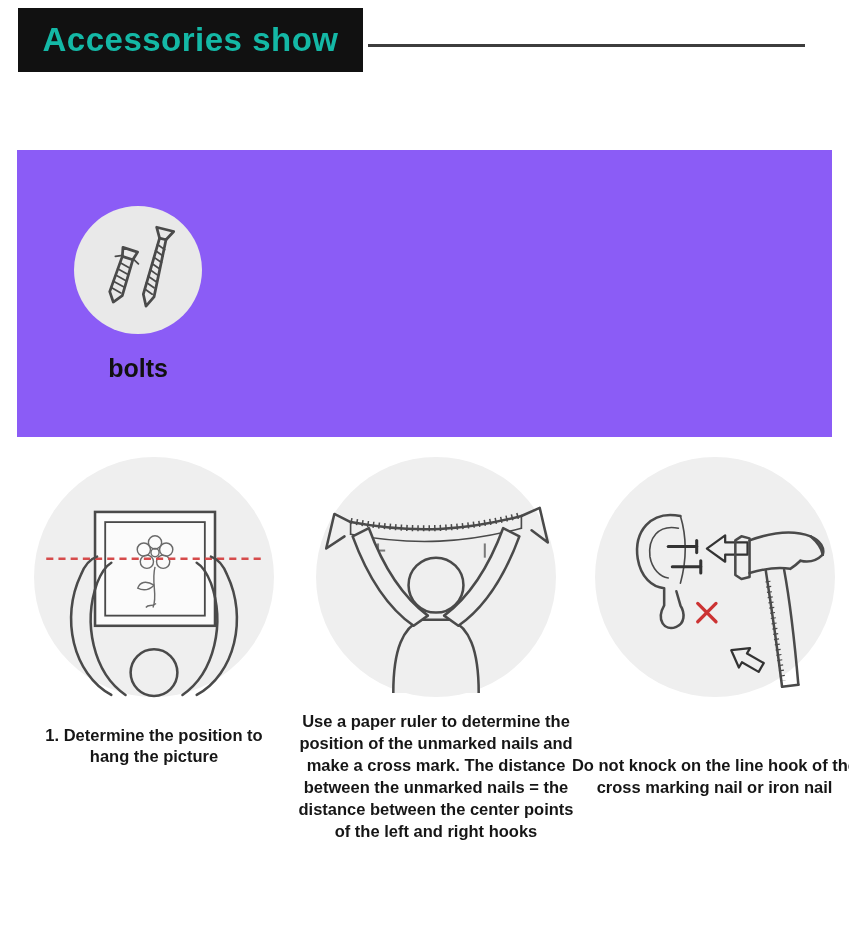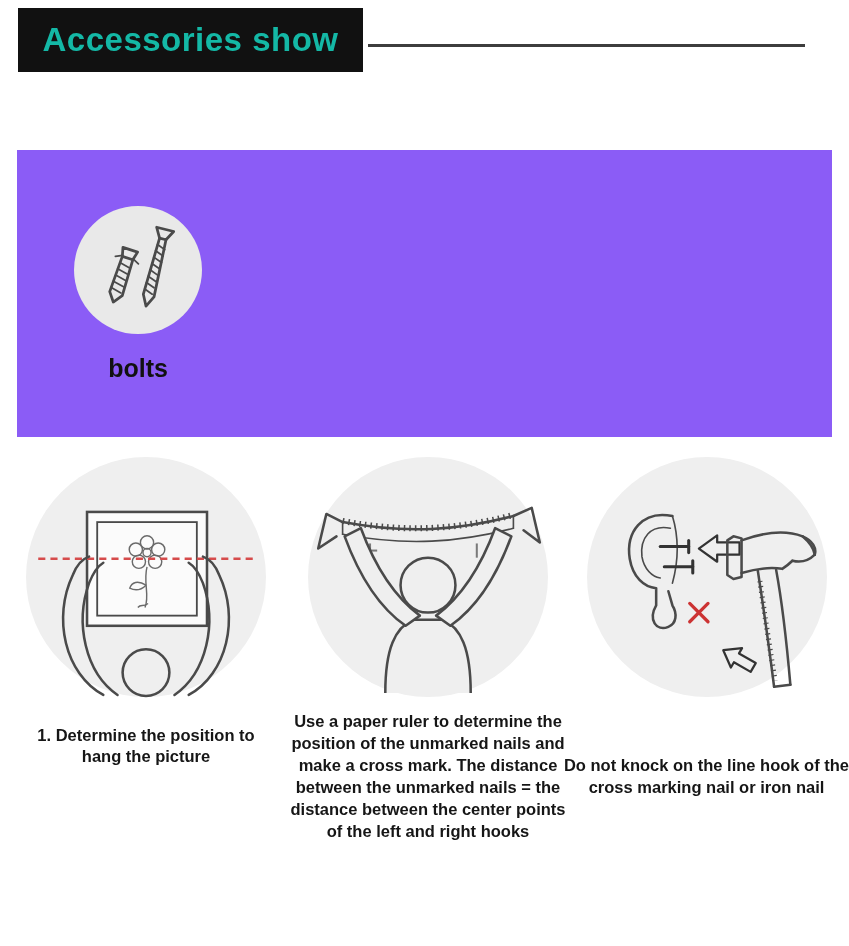--- a/index.html
+++ b/index.html
@@ -35,21 +35,21 @@
   .acc-item.bolts { left: 46px; top: 56px; }
   .acc-item.hooks { left: 262px; top: 58px; }
   .acc-circle {
     width: 128px; height: 128px; border-radius: 50%;
     background: #e9e9e9;
     display: flex; align-items: center; justify-content: center;
   }
   .acc-label { margin-top: 20px; font-size: 25px; font-weight: 700; color: #111; }
 
   
-  .steps { display: grid; grid-template-columns: 292px 272px 285px; margin-top: 18px; }
+  .steps { display: grid; grid-template-columns: 292px 272px 285px; margin-top: 18px; padding-left: 8px; }
   .step { display: flex; flex-direction: column; align-items: center; }
   .step-circle { width: 244px; height: 244px; }
   .step-title {
     margin-top: 18px; height: 58px;
     display: flex; align-items: center; justify-content: center;
     text-align: center; font-size: 16.5px; font-weight: 700; line-height: 1.28;
   }
   .step:nth-child(1) .step-title { max-width: 218px; }
   .step:nth-child(2) .step-title { max-width: 268px; }
   .step:nth-child(3) .step-title { max-width: 268px; }

